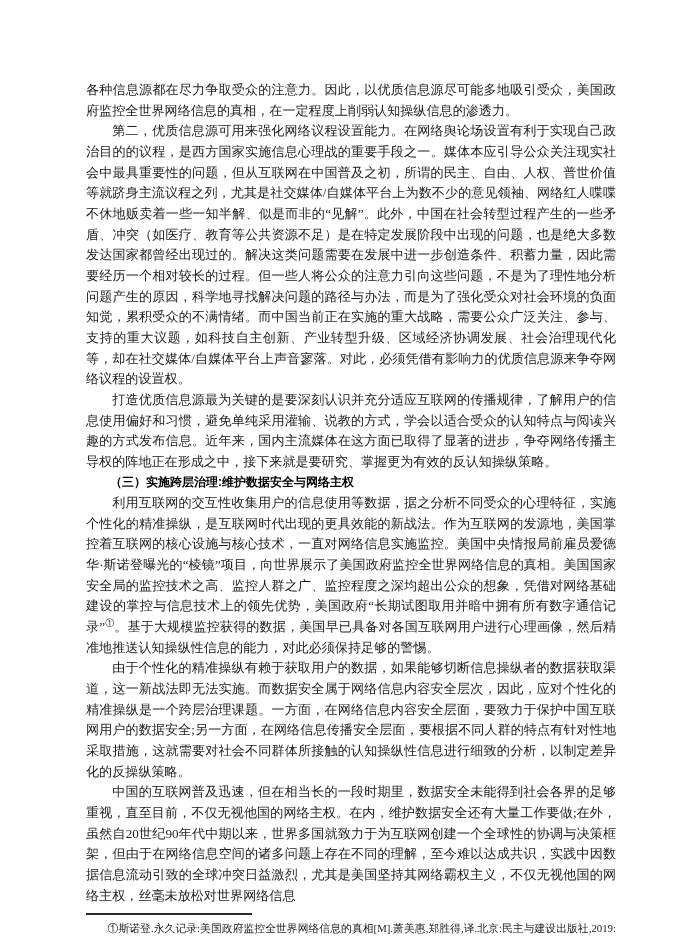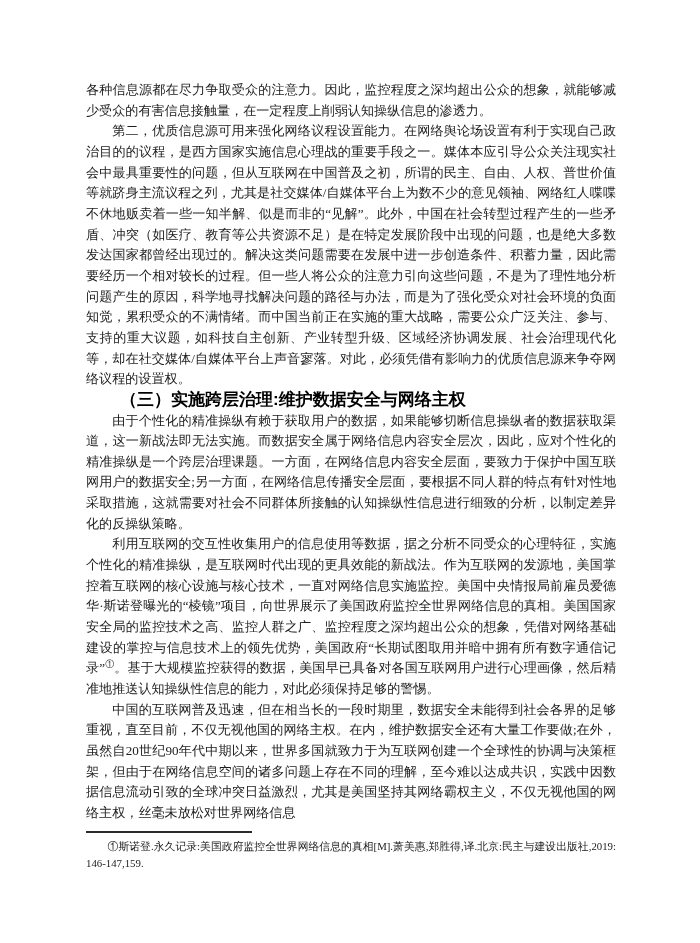--- a/index.html
+++ b/index.html
@@ -29,21 +29,21 @@
     text-justify: inter-ideograph;
     text-indent: 2em;
     letter-spacing: 0;
     word-break: break-all;
   }
   .para.continuation {
     text-indent: 0;
   }
   .section-heading {
     margin: 0;
-    font-size: 17px;
+    font-size: 12px;
     line-height: 20.65px;
     font-weight: 700;
     font-family: "Liberation Sans", sans-serif;
     color: #000000;
     text-indent: 2em;
     word-break: break-all;
   }
   .fn-ref {
     font-size: 9px;
     line-height: 0;
@@ -65,30 +65,31 @@
     word-break: break-all;
     color: #222222;
   }
 </style>
 </head>
 <body>
 
 <div class="sheet">
 
   <main>
-    <p class="para continuation">各种信息源都在尽力争取受众的注意力。因此，监控程度之深均超出公众的想象，就能够减少受众的有害信息接触量，在一定程度上削弱认知操纵信息的渗透力。</p>
+    <p class="para continuation">各种信息源都在尽力争取受众的注意力。因此，以优质信息源尽可能多地吸引受众，美国政府监控全世界网络信息的真相，在一定程度上削弱认知操纵信息的渗透力。</p>
 
     <p class="para">第二，优质信息源可用来强化网络议程设置能力。在网络舆论场设置有利于实现自己政治目的的议程，是西方国家实施信息心理战的重要手段之一。媒体本应引导公众关注现实社会中最具重要性的问题，但从互联网在中国普及之初，所谓的民主、自由、人权、普世价值等就跻身主流议程之列，尤其是社交媒体/自媒体平台上为数不少的意见领袖、网络红人喋喋不休地贩卖着一些一知半解、似是而非的“见解”。此外，中国在社会转型过程产生的一些矛盾、冲突（如医疗、教育等公共资源不足）是在特定发展阶段中出现的问题，也是绝大多数发达国家都曾经出现过的。解决这类问题需要在发展中进一步创造条件、积蓄力量，因此需要经历一个相对较长的过程。但一些人将公众的注意力引向这些问题，不是为了理性地分析问题产生的原因，科学地寻找解决问题的路径与办法，而是为了强化受众对社会环境的负面知觉，累积受众的不满情绪。而中国当前正在实施的重大战略，需要公众广泛关注、参与、支持的重大议题，如科技自主创新、产业转型升级、区域经济协调发展、社会治理现代化等，却在社交媒体/自媒体平台上声音寥落。对此，必须凭借有影响力的优质信息源来争夺网络议程的设置权。</p>
 
+    <p class="para">打造优质信息源最为关键的是要深刻认识并充分适应互联网的传播规律，了解用户的信息使用偏好和习惯，避免单纯采用灌输、说教的方式，学会以适合受众的认知特点与阅读兴趣的方式发布信息。近年来，国内主流媒体在这方面已取得了显著的进步，争夺网络传播主导权的阵地正在形成之中，接下来就是要研究、掌握更为有效的反认知操纵策略。</p>
 
     <h3 class="section-heading">（三）实施跨层治理:维护数据安全与网络主权</h3>
 
+    <p class="para"><span>利用互联网的交互性收集用户的信息使用等数据，据之分析不同受众的心理特征，实施个性化的精准操纵，是互联网时代出现的更具效能的新战法。作为互联网的发源地，美国掌控着互联网的核心设施与核心技术，一直对网络信息实施监控。美国中央情报局前雇员爱德华·斯诺登曝光的“棱镜”项目，向世界展示了美国政府监控全世界网络信息的真相。美国国家安全局的监控技术之高、监控人群之广、监控程度之深均超出公众的想象，凭借对网络基础建设的掌控与信息技术上的领先优势，美国政府“长期试图取用并暗中拥有所有数字通信记录”</span><sup class="fn-ref">①</sup><span>。基于大规模监控获得的数据，美国早已具备对各国互联网用户进行心理画像，然后精准地推送认知操纵性信息的能力，对此必须保持足够的警惕。</span></p>
+
     <p class="para">由于个性化的精准操纵有赖于获取用户的数据，如果能够切断信息操纵者的数据获取渠道，这一新战法即无法实施。而数据安全属于网络信息内容安全层次，因此，应对个性化的精准操纵是一个跨层治理课题。一方面，在网络信息内容安全层面，要致力于保护中国互联网用户的数据安全;另一方面，在网络信息传播安全层面，要根据不同人群的特点有针对性地采取措施，这就需要对社会不同群体所接触的认知操纵性信息进行细致的分析，以制定差异化的反操纵策略。</p>
-
-    <p class="para"><span>利用互联网的交互性收集用户的信息使用等数据，据之分析不同受众的心理特征，实施个性化的精准操纵，是互联网时代出现的更具效能的新战法。作为互联网的发源地，美国掌控着互联网的核心设施与核心技术，一直对网络信息实施监控。美国中央情报局前雇员爱德华·斯诺登曝光的“棱镜”项目，向世界展示了美国政府监控全世界网络信息的真相。美国国家安全局的监控技术之高、监控人群之广、监控程度之深均超出公众的想象，凭借对网络基础建设的掌控与信息技术上的领先优势，美国政府“长期试图取用并暗中拥有所有数字通信记录”</span><sup class="fn-ref">①</sup><span>。基于大规模监控获得的数据，美国早已具备对各国互联网用户进行心理画像，然后精准地推送认知操纵性信息的能力，对此必须保持足够的警惕。</span></p>
 
     <p class="para">中国的互联网普及迅速，但在相当长的一段时期里，数据安全未能得到社会各界的足够重视，直至目前，不仅无视他国的网络主权。在内，维护数据安全还有大量工作要做;在外，虽然自20世纪90年代中期以来，世界多国就致力于为互联网创建一个全球性的协调与决策框架，但由于在网络信息空间的诸多问题上存在不同的理解，至今难以达成共识，实践中因数据信息流动引致的全球冲突日益激烈，尤其是美国坚持其网络霸权主义，不仅无视他国的网络主权，丝毫未放松对世界网络信息</p>
   </main>
 
   <footer>
     <div class="footnote-rule"></div>
 
     <p class="footnote"><span>①</span><span>斯诺登.永久记录:美国政府监控全世界网络信息的真相[M].萧美惠,郑胜得,译.北京:民主与建设出版社,2019:146-147,159.</span></p>
 
   </footer>

